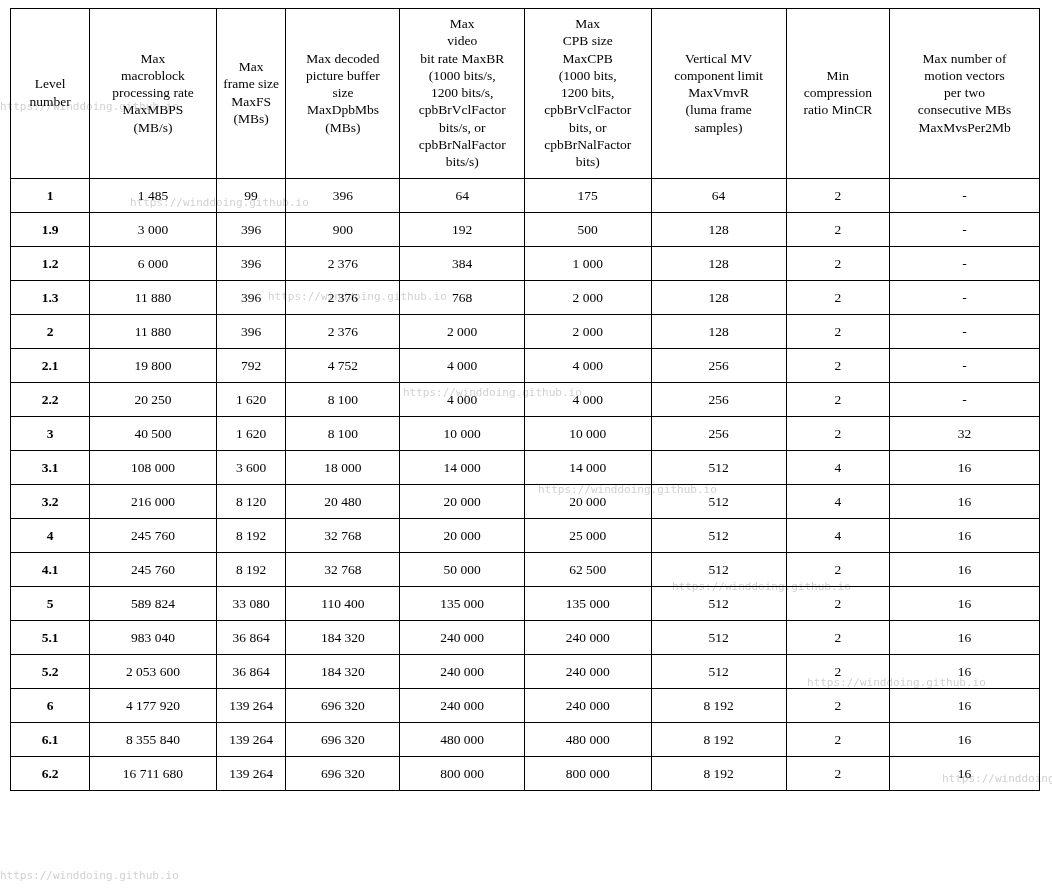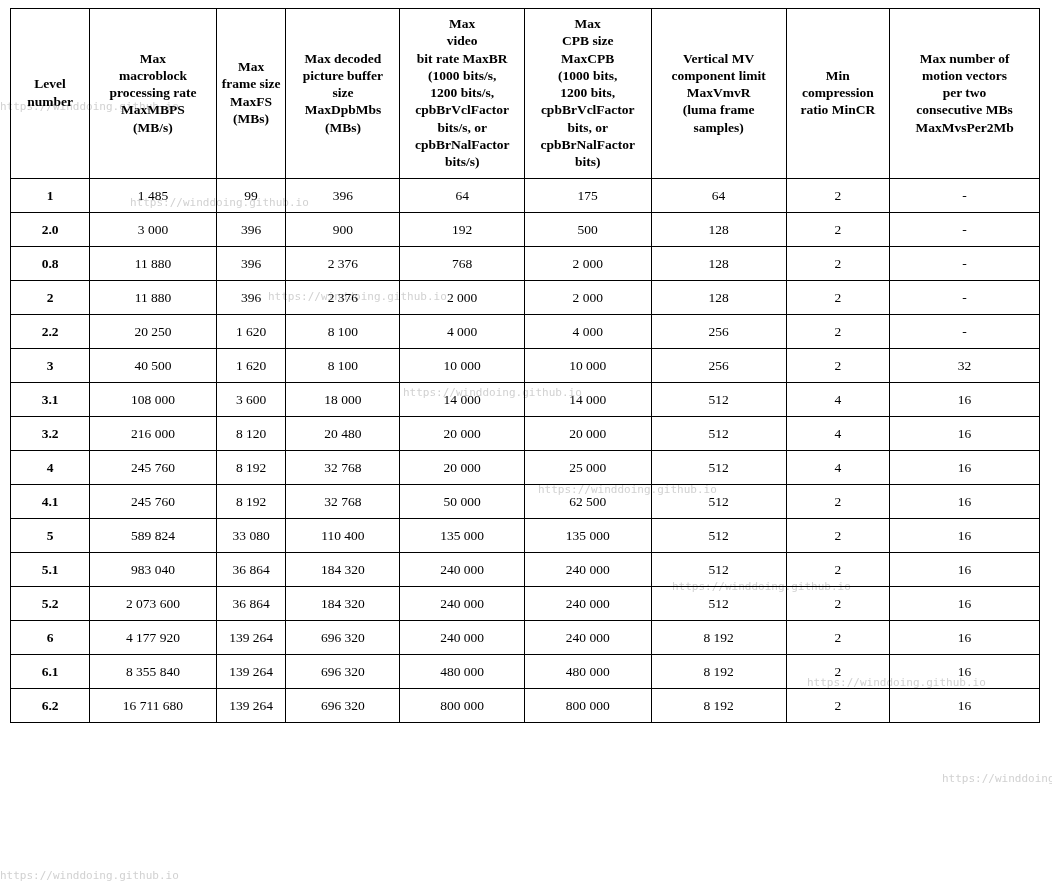--- a/index.html
+++ b/index.html
@@ -27,21 +27,21 @@
   #levels-table td {
     border: 1px solid #000000;
     text-align: center;
     vertical-align: middle;
     font-size: 13.5px;
     line-height: 1.28;
     padding: 3px 3px;
     background: transparent;
   }
   #levels-table thead th {
-    font-weight: bold;
+    font-weight: normal;
     padding: 6px 4px 8px 4px;
     vertical-align: middle;
   }
   #levels-table tbody td {
     height: 27px;
   }
   #levels-table tbody td.level-cell {
     font-weight: bold;
   }
   
@@ -116,49 +116,71 @@
         <td>1 485</td>
         <td>99</td>
         <td>396</td>
         <td>64</td>
         <td>175</td>
         <td>64</td>
         <td>2</td>
         <td>-</td>
       </tr>
       <tr>
-        <td class="level-cell">2.0</td>
+        <td class="level-cell">1.9</td>
         <td>3 000</td>
         <td>396</td>
         <td>900</td>
         <td>192</td>
         <td>500</td>
         <td>128</td>
         <td>2</td>
         <td>-</td>
       </tr>
       <tr>
-        <td class="level-cell">0.8</td>
+        <td class="level-cell">1.2</td>
+        <td>6 000</td>
+        <td>396</td>
+        <td>2 376</td>
+        <td>384</td>
+        <td>1 000</td>
+        <td>128</td>
+        <td>2</td>
+        <td>-</td>
+      </tr>
+      <tr>
+        <td class="level-cell">1.3</td>
         <td>11 880</td>
         <td>396</td>
         <td>2 376</td>
         <td>768</td>
         <td>2 000</td>
         <td>128</td>
         <td>2</td>
         <td>-</td>
       </tr>
       <tr>
         <td class="level-cell">2</td>
         <td>11 880</td>
         <td>396</td>
         <td>2 376</td>
         <td>2 000</td>
         <td>2 000</td>
         <td>128</td>
+        <td>2</td>
+        <td>-</td>
+      </tr>
+      <tr>
+        <td class="level-cell">2.1</td>
+        <td>19 800</td>
+        <td>792</td>
+        <td>4 752</td>
+        <td>4 000</td>
+        <td>4 000</td>
+        <td>256</td>
         <td>2</td>
         <td>-</td>
       </tr>
       <tr>
         <td class="level-cell">2.2</td>
         <td>20 250</td>
         <td>1 620</td>
         <td>8 100</td>
         <td>4 000</td>
         <td>4 000</td>
@@ -238,21 +260,21 @@
         <td>36 864</td>
         <td>184 320</td>
         <td>240 000</td>
         <td>240 000</td>
         <td>512</td>
         <td>2</td>
         <td>16</td>
       </tr>
       <tr>
         <td class="level-cell">5.2</td>
-        <td>2 073 600</td>
+        <td>2 053 600</td>
         <td>36 864</td>
         <td>184 320</td>
         <td>240 000</td>
         <td>240 000</td>
         <td>512</td>
         <td>2</td>
         <td>16</td>
       </tr>
       <tr>
         <td class="level-cell">6</td>

